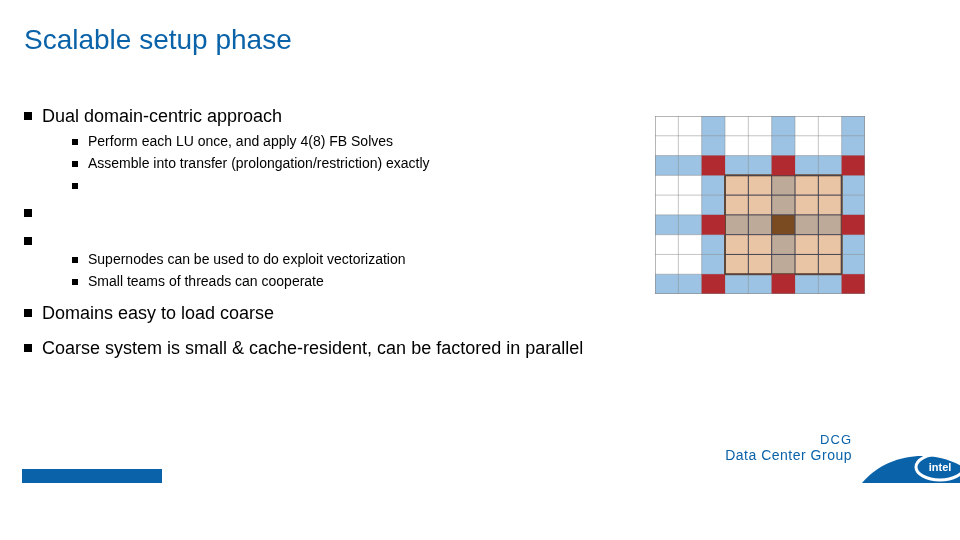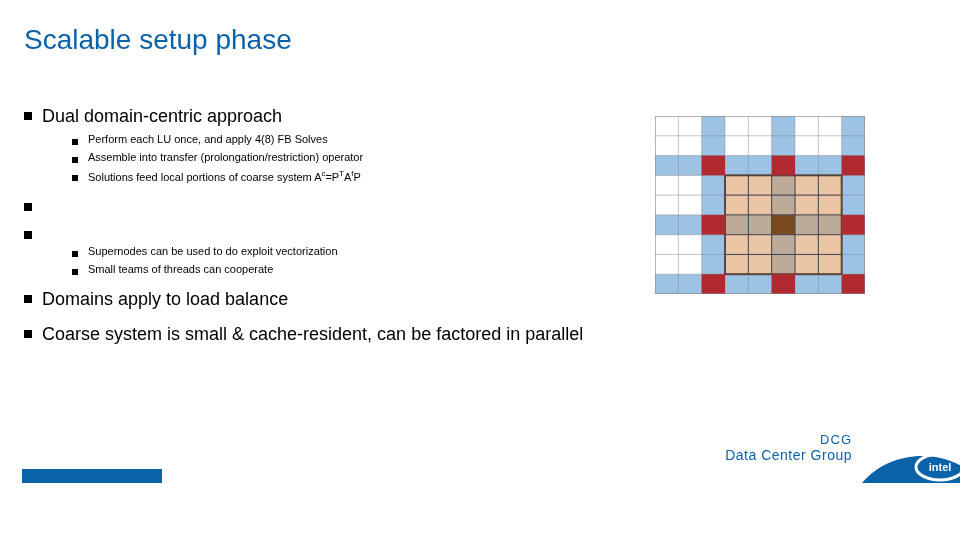--- a/index.html
+++ b/index.html
@@ -2,21 +2,21 @@
 <html><head>
 <meta charset="utf-8">
 <style>
   * { box-sizing: border-box; margin: 0; padding: 0; }
   html, body { width: 960px; height: 540px; font-family: Arial, Helvetica, sans-serif; background: #fff; overflow: hidden; }
   .slide { position: relative; width: 960px; height: 483px; }
   .title { position: absolute; left: 24px; top: 24px; font-size: 28px; color: #0a62a9; font-weight: 400; }
   .content { position: absolute; left: 24px; top: 92px; width: 620px; }
   .b1 { display: flex; align-items: flex-start; margin-top: 14px; font-size: 18px; color: #000; }
   .b1 .sq { width: 8px; height: 8px; background: #000; margin-top: 6px; margin-right: 10px; flex: 0 0 8px; }
-  .b2 { display: flex; align-items: flex-start; margin-top: 6px; margin-left: 48px; font-size: 11px; color: #000; }
+  .b2 { display: flex; align-items: flex-start; margin-top: 6px; margin-left: 48px; font-size: 14px; color: #000; }
   .b2 .sq { width: 6px; height: 6px; background: #000; margin-top: 6px; margin-right: 10px; flex: 0 0 6px; }
   .sup { font-size: 0.7em; vertical-align: super; }
   .diagram { position: absolute; left: 655px; top: 116px; width: 210px; height: 178px; }
   .diagram svg { width: 100%; height: 100%; }
   .footer { position: absolute; left: 0; bottom: 0; width: 960px; height: 46px; margin-left: 22px; }
   .bluebar { position: absolute; left: 0; bottom: 0; width: 140px; height: 14px; background: #0a62a9; }
   .swoosh { position: absolute; right: 0; bottom: 0; width: 120px; height: 46px; }
   .swoosh svg { width: 100%; height: 100%; }
   .dcg { position: absolute; right: 130px; bottom: 20px; text-align: right; color: #0a62a9; }
   .dcg .big { font-size: 13px; letter-spacing: 1px; }
@@ -35,48 +35,45 @@
       <span class="sq"></span>
       <span>Dual domain-centric approach</span>
     </div>
 
     <div class="b2">
       <span class="sq"></span>
       <span>Perform each LU once, and apply 4(8) FB Solves</span>
     </div>
     <div class="b2">
       <span class="sq"></span>
-      <span>Assemble into transfer (prolongation/restriction) operator</span>
+      <span>Assemble into transfer (prolongation/restriction) exactly</span>
     </div>
     <div class="b2">
       <span class="sq"></span>
-      <span>
-        <span>Solutions feed local portions of coarse system A</span><span class="sup">c</span><span>=P</span><span class="sup">T</span><span>A</span><span class="sup">f</span><span>P</span>
-      </span>
     </div>
 
     <div class="b1">
       <span class="sq"></span>
     </div>
 
     <div class="b1">
       <span class="sq"></span>
     </div>
     <div class="b2">
       <span class="sq"></span>
       <span>Supernodes can be used to do exploit vectorization</span>
     </div>
     <div class="b2">
       <span class="sq"></span>
       <span>Small teams of threads can cooperate</span>
     </div>
 
     <div class="b1">
       <span class="sq"></span>
-      <span>Domains apply to load balance</span>
+      <span>Domains easy to load coarse</span>
     </div>
 
     <div class="b1">
       <span class="sq"></span>
       <span>Coarse system is small &amp; cache-resident, can be factored in parallel</span>
     </div>
 
   </div>
 
   <div class="diagram">

